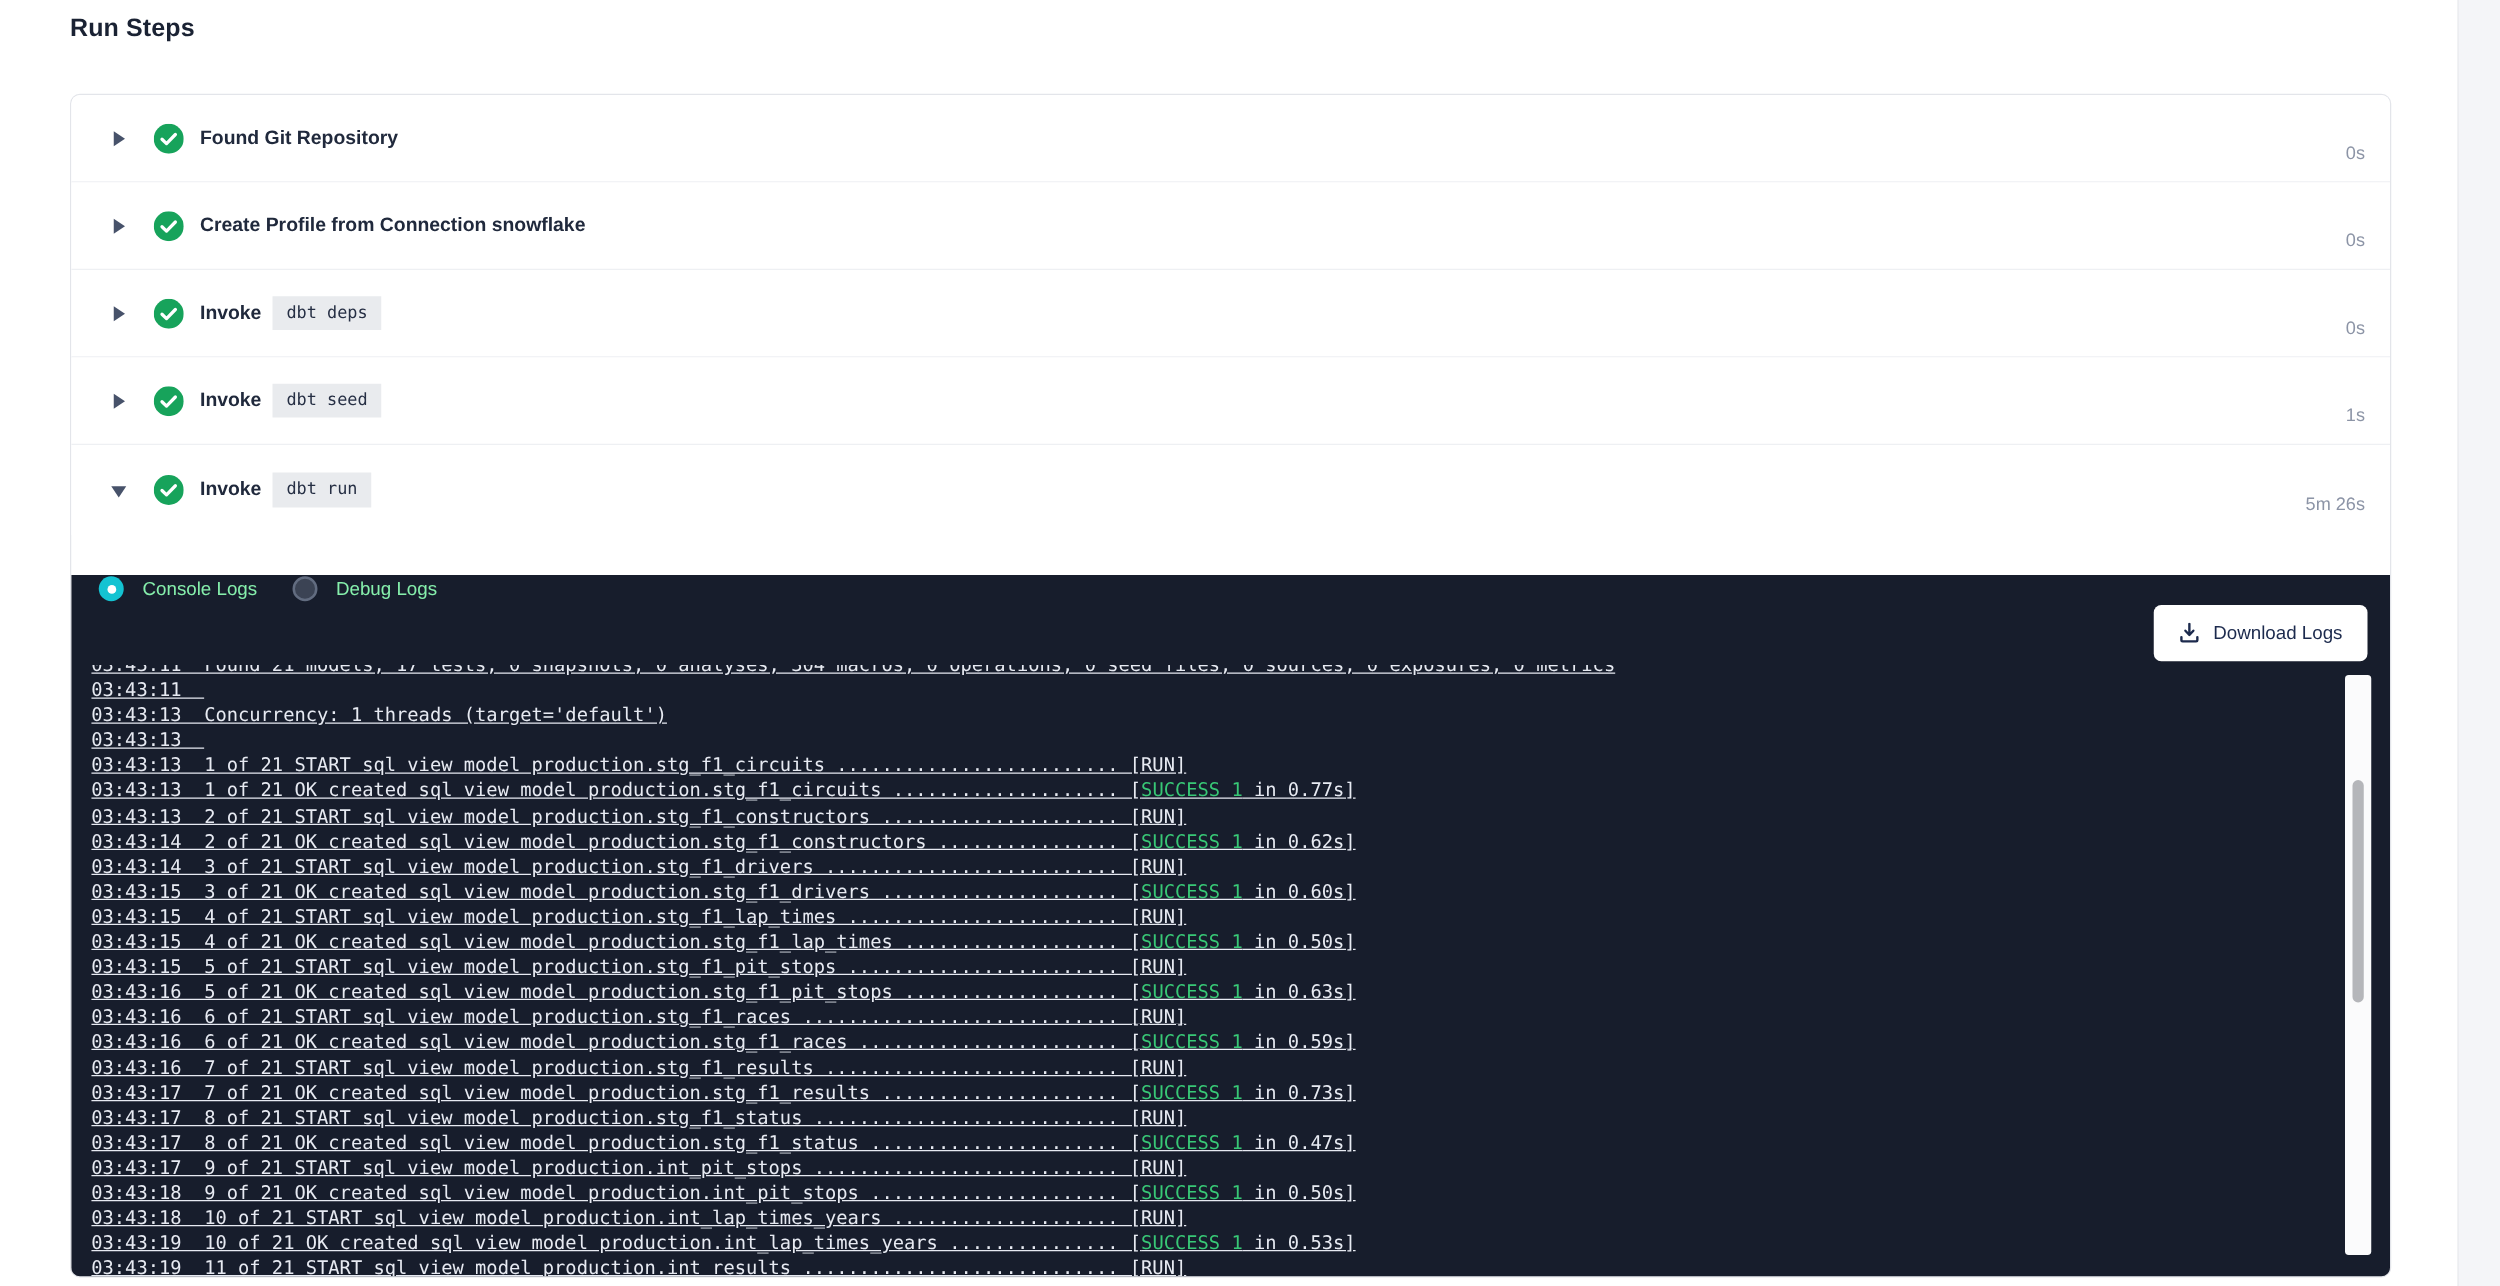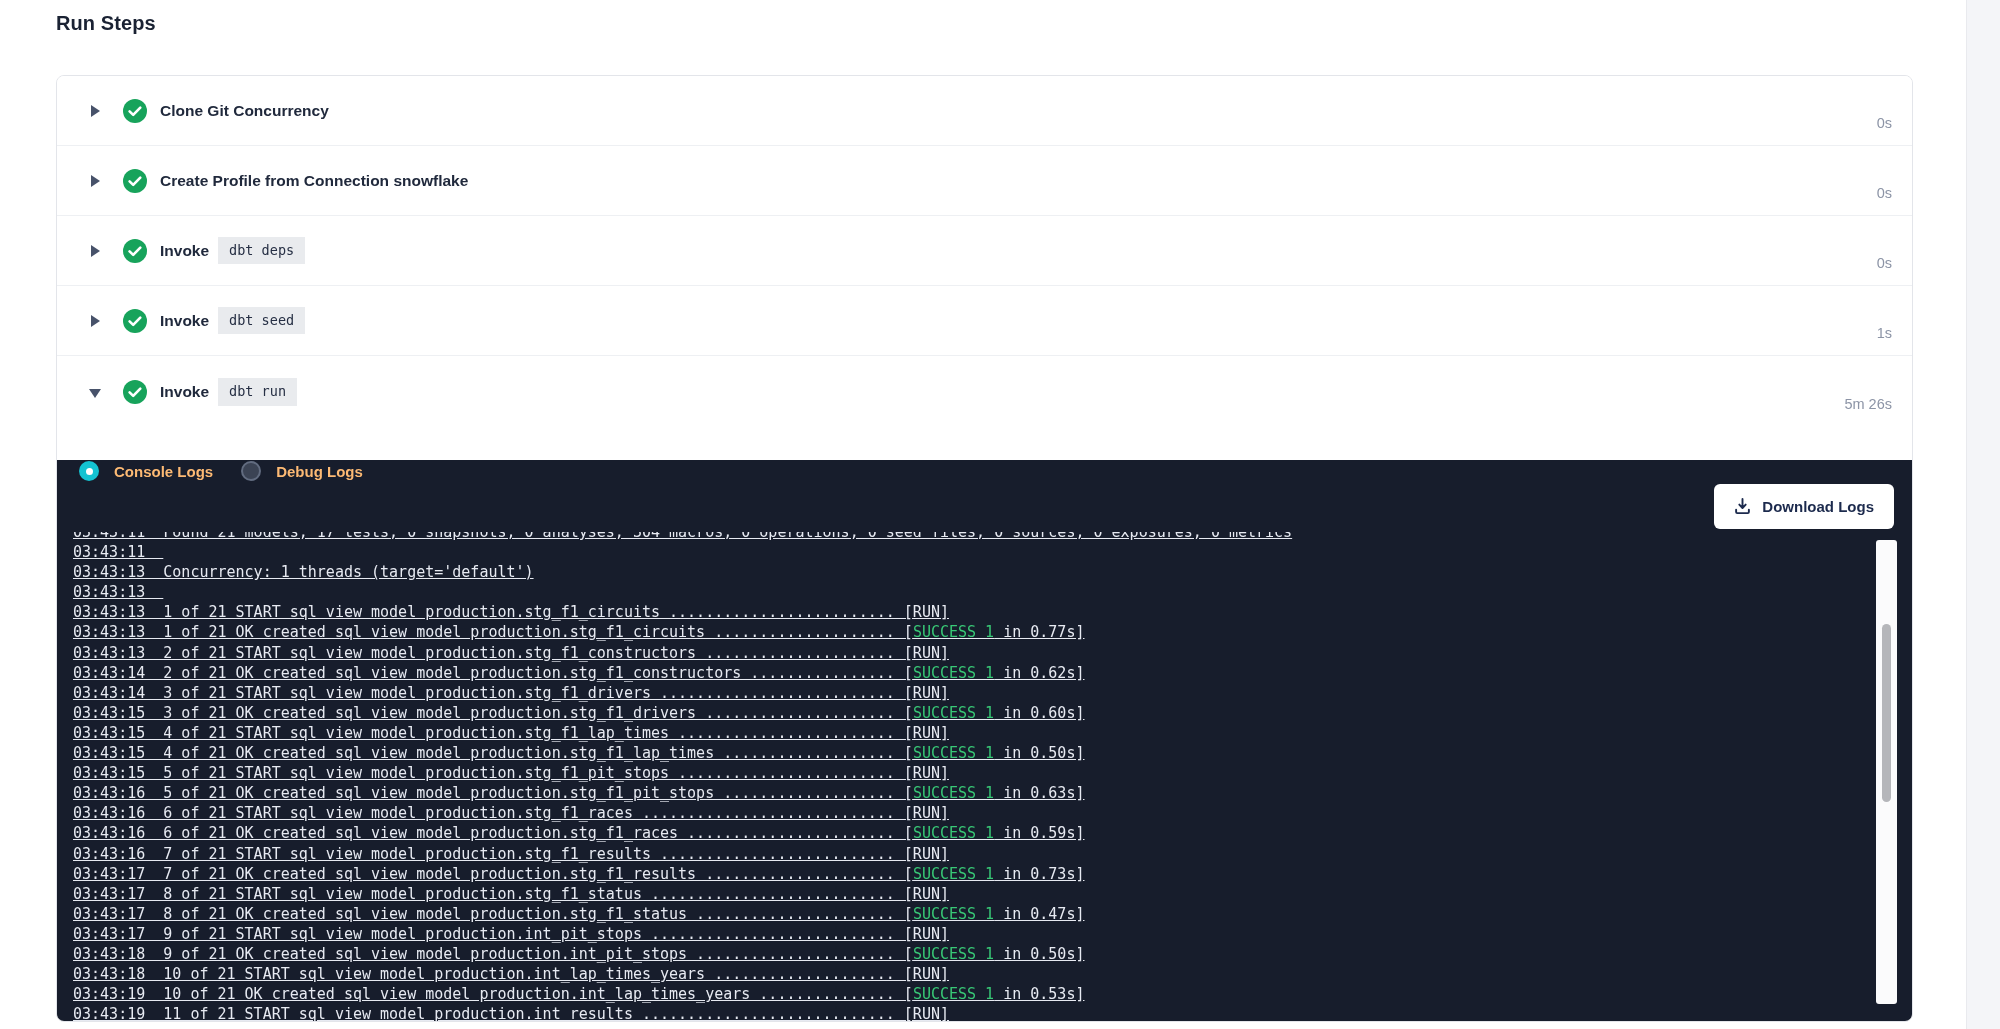--- a/index.html
+++ b/index.html
@@ -37,25 +37,25 @@
   .log-panel { position:relative; width:100%; height:584px; background:#171d2c; }
 
   .controls { display:flex; align-items:center; margin:32px 0 0 22px; height:22px; }
   .radio-group { display:flex; align-items:center; cursor:pointer; }
   .radio-group + .radio-group { margin-left:28px;justify-content:flex-end; }
   .radio { width:20px; height:20px; border-radius:50%; margin-right:15px; position:relative; flex:0 0 auto; }
   .radio.on { background:#14c3d2; }
   .radio.on::after { content:""; position:absolute; left:6.5px; top:6.5px; width:7px; height:7px;
                      border-radius:50%; background:#ffffff; }
   .radio.off { background:#3b4354; border:2px solid #626c80; }
-  .radio-label { font-size:15px; font-weight:700; color:#fdba74; }
+  .radio-label { font-size:15px; font-weight:400; color:#86efac; }
 
   .download-btn { position:absolute; top:24px; right:18px; height:45px; padding:0 20px;
       background:#ffffff; border:none; border-radius:6px; display:flex; align-items:center;
-      font-family:"Liberation Sans", sans-serif; font-size:15px; font-weight:700; color:#1c2a4d; cursor:pointer; }
+      font-family:"Liberation Sans", sans-serif; font-size:15px; font-weight:400; color:#1c2a4d; cursor:pointer; }
   .download-btn svg { margin-right:11px; }
 
   .log-viewport { position:absolute; left:16px; right:40px; top:72px; height:505px; overflow:hidden; }
   .log-content { margin-top:-10px; font-family:"DejaVu Sans Mono", monospace; font-size:15px;
                  line-height:20.1px; color:#e7eaf2; white-space:pre; letter-spacing:0; }
   .log-line { height:20.1px;text-decoration:underline; }
   .ok-green { color:#38c876; }
 
   .log-scrollbar { position:absolute; top:80px; right:15px; width:21px; height:464px;
                    background:#fbfbfc; border-radius:3px; }
@@ -71,21 +71,21 @@
   <h1 class="page-title">Run Steps</h1>
 
   <div class="card">
     <div id="steps-container">
   <div class="step-row">
     <span class="caret right"></span>
     <svg class="check" viewBox="0 0 24 24">
       <circle cx="12" cy="12" r="12" fill="#17a35b"></circle>
       <path d="M6.6 12.4 L10.2 15.9 L17.3 8.6" stroke="#ffffff" stroke-width="2.6" fill="none" stroke-linecap="round" stroke-linejoin="round"></path>
     </svg>
-    <span class="step-label">Clone Git Concurrency</span>
+    <span class="step-label">Found Git Repository</span>
 
     <span class="duration">0s</span>
   </div>
 
   <div class="step-row">
     <span class="caret right"></span>
     <svg class="check" viewBox="0 0 24 24">
       <circle cx="12" cy="12" r="12" fill="#17a35b"></circle>
       <path d="M6.6 12.4 L10.2 15.9 L17.3 8.6" stroke="#ffffff" stroke-width="2.6" fill="none" stroke-linecap="round" stroke-linejoin="round"></path>
     </svg>

